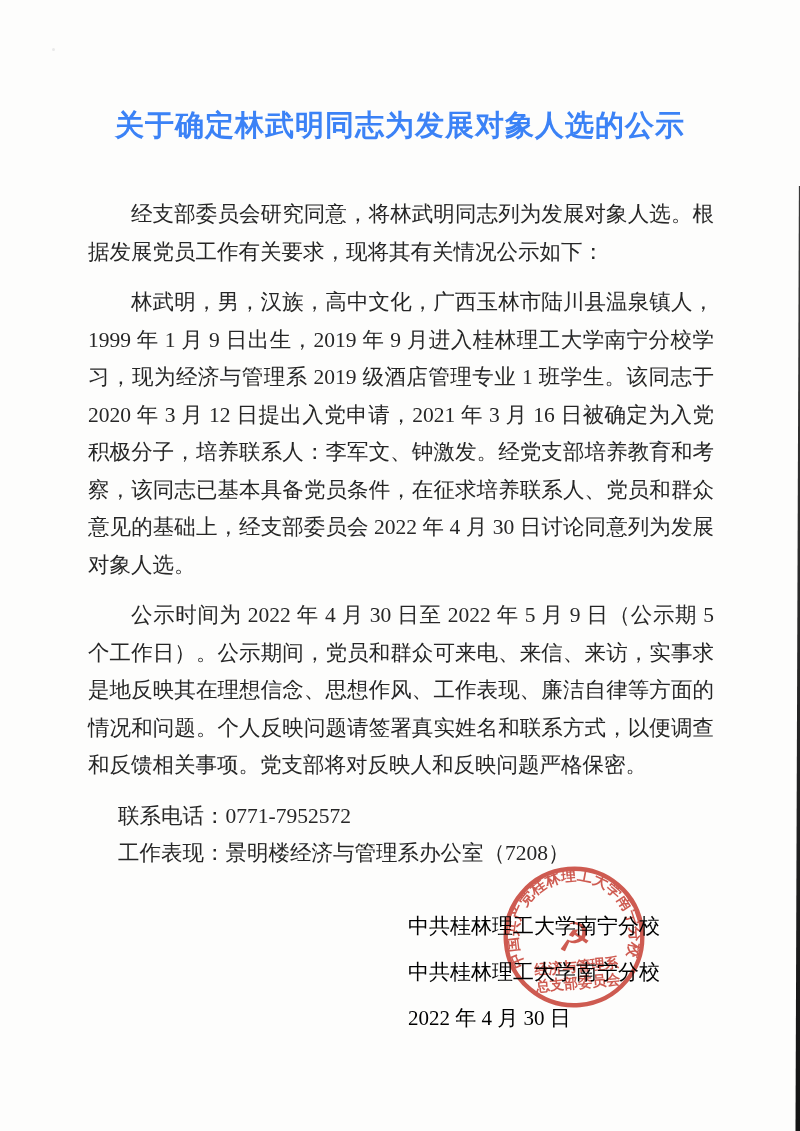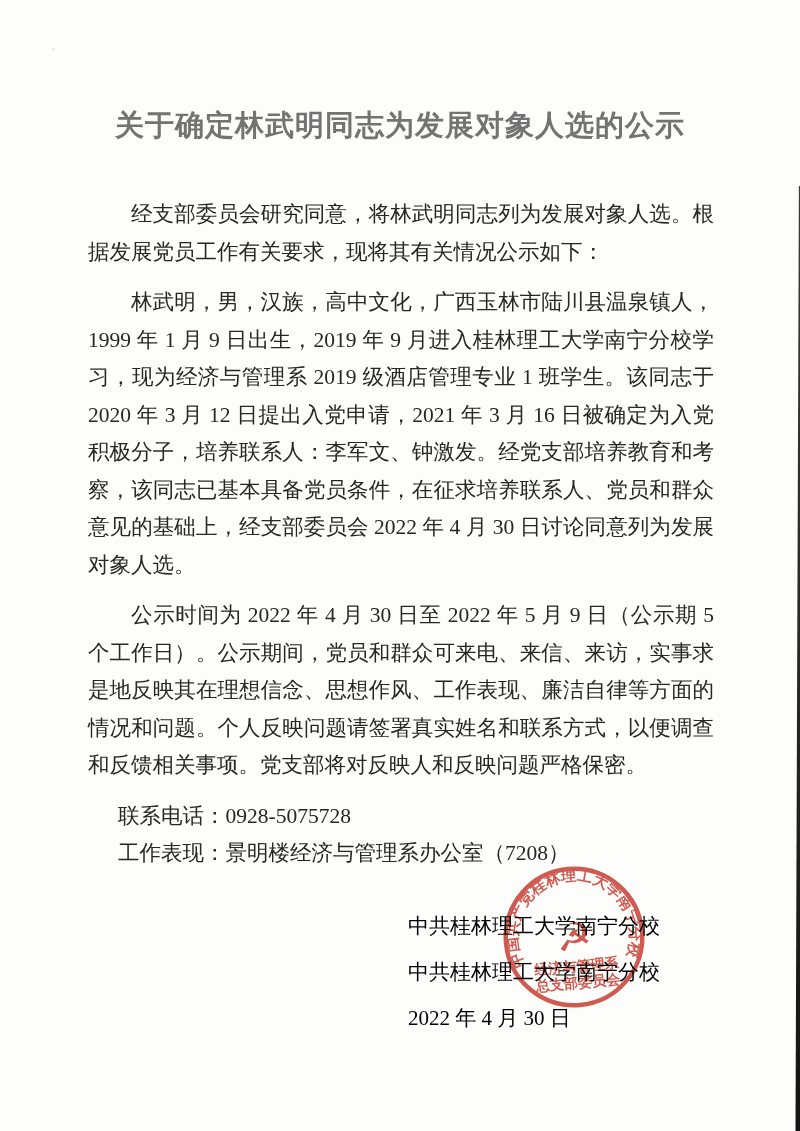--- a/index.html
+++ b/index.html
@@ -12,21 +12,21 @@
     font-family: "Liberation Serif", serif;
     color: #262626;
   }
   .doc-title {
     margin: 0;
     padding: 104px 60px 0 60px;
     text-align: center;
     font-size: 29px;
     line-height: 42px;
     font-weight: bold;
-    color: #737373;
+    color: #3b82f6;
     letter-spacing: 1px;
   }
   .doc-body {
     margin: 50px 73px 0 75px;
     font-size: 21.5px;
     line-height: 37.5px;
     text-align: justify;
   }
   .para {
     margin: 13px;
@@ -79,21 +79,21 @@
 
 <div class="page">
 
   <h1 class="doc-title">关于确定林武明同志为发展对象人选的公示</h1>
 
   <div class="doc-body">
     <p class="para">经支部委员会研究同意，将林武明同志列为发展对象人选。根据发展党员工作有关要求，现将其有关情况公示如下：</p>
     <p class="para">林武明，男，汉族，高中文化，广西玉林市陆川县温泉镇人，1999 年 1 月 9 日出生，2019 年 9 月进入桂林理工大学南宁分校学习，现为经济与管理系 2019 级酒店管理专业 1 班学生。该同志于 2020 年 3 月 12 日提出入党申请，2021 年 3 月 16 日被确定为入党积极分子，培养联系人：李军文、钟激发。经党支部培养教育和考察，该同志已基本具备党员条件，在征求培养联系人、党员和群众意见的基础上，经支部委员会 2022 年 4 月 30 日讨论同意列为发展对象人选。</p>
     <p class="para">公示时间为 2022 年 4 月 30 日至 2022 年 5 月 9 日（公示期 5 个工作日）。公示期间，党员和群众可来电、来信、来访，实事求是地反映其在理想信念、思想作风、工作表现、廉洁自律等方面的情况和问题。个人反映问题请签署真实姓名和联系方式，以便调查和反馈相关事项。党支部将对反映人和反映问题严格保密。</p>
 
-    <p class="contact-line"><span>联系电话：</span><span>0928-5075728</span></p>
+    <p class="contact-line"><span>联系电话：</span><span>0771-7952572</span></p>
     <p class="contact-line"><span>工作表现：</span><span>景明楼经济与管理系办公室（7208）</span></p>
   </div>
 
   <div class="signature">
     <p>中共桂林理工大学南宁分校</p>
     <p>中共桂林理工大学南宁分校</p>
     <p>2022 年 4 月 30 日</p>
   </div>
 
   <svg class="seal" viewBox="0 0 160 160">

